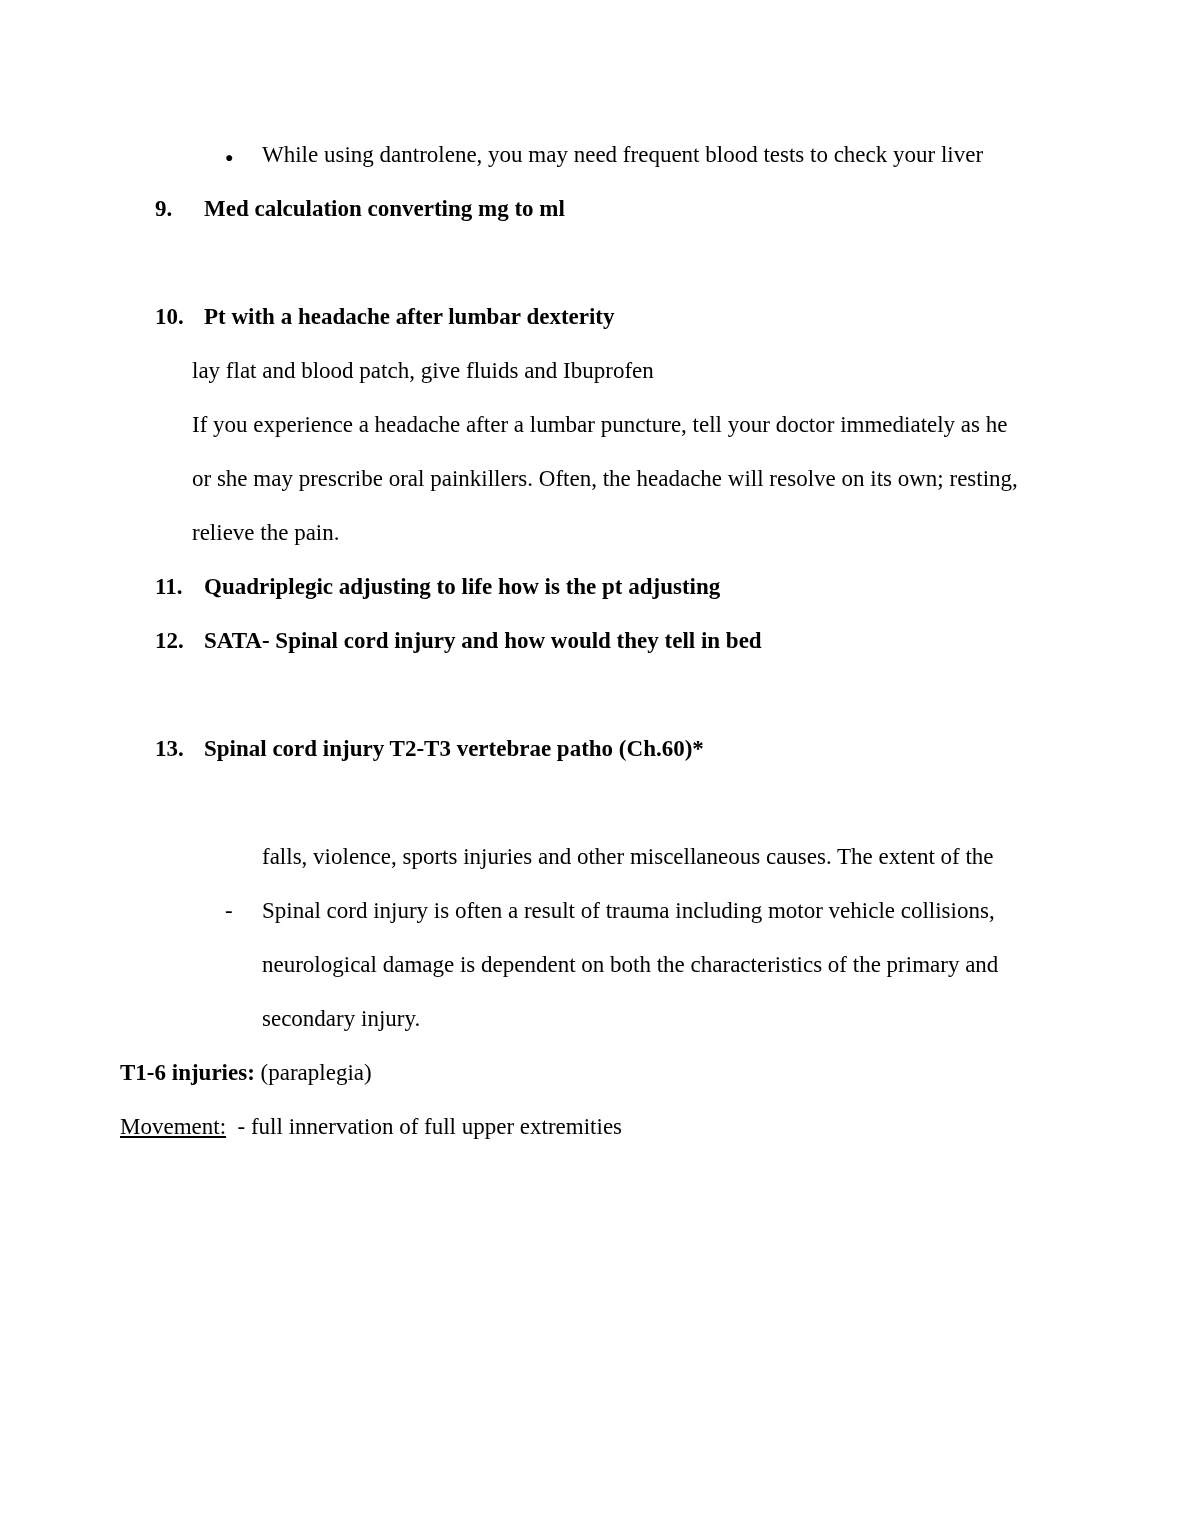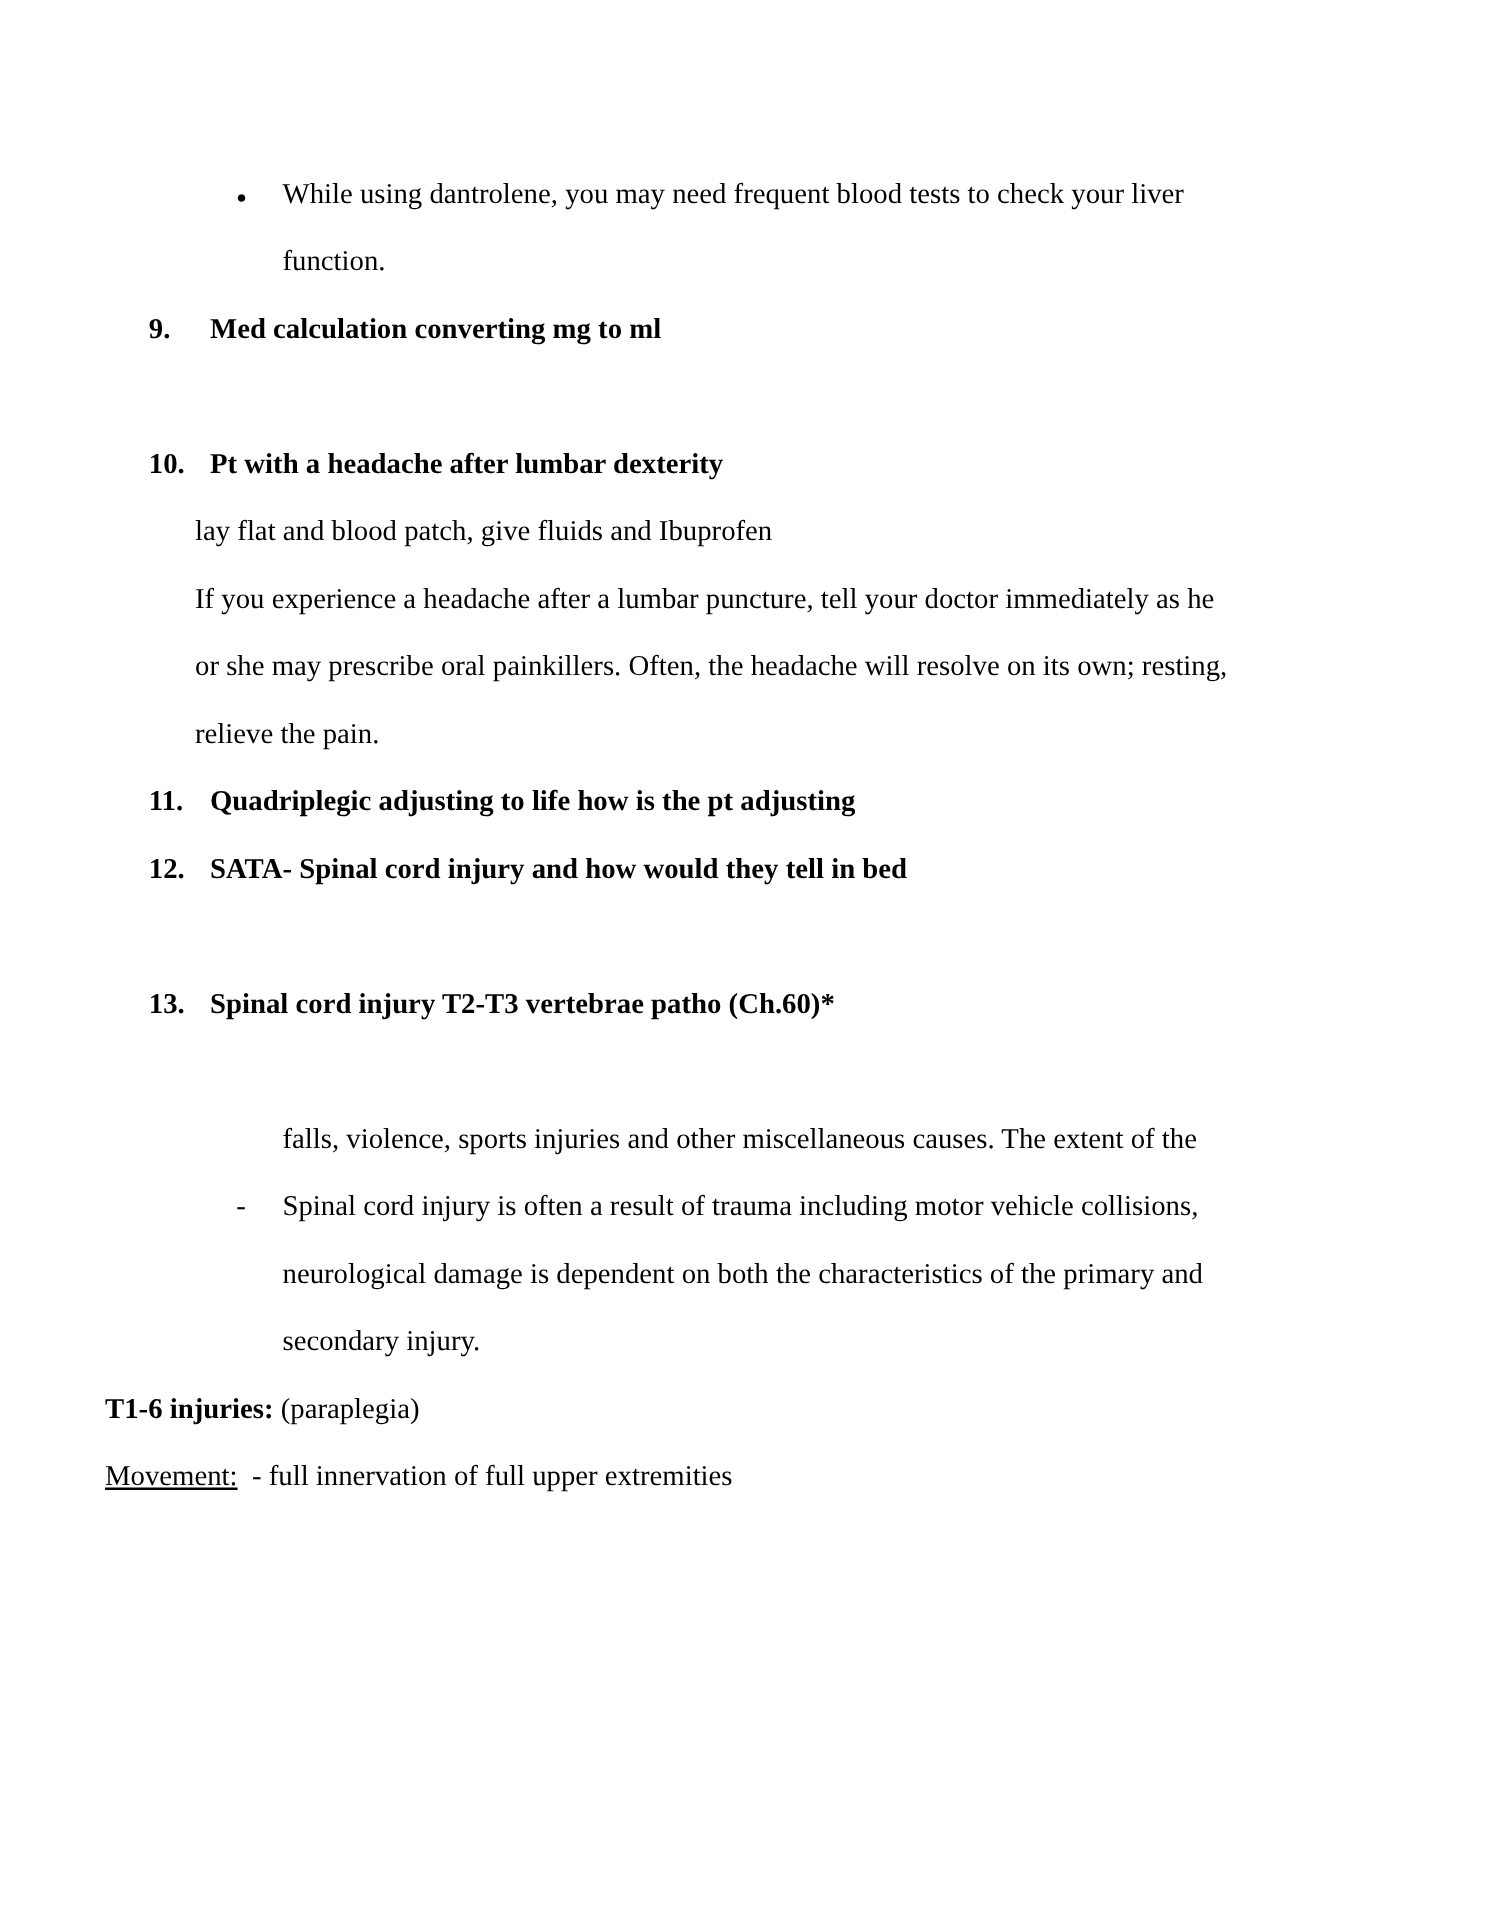--- a/index.html
+++ b/index.html
@@ -8,21 +8,21 @@
     width: 1190px;
     height: 1540px;
     margin: 0 auto;
     background: #ffffff;
     font-family: "Liberation Serif", serif;
     font-size: 23px;
     color: #000000;
     overflow: hidden;
   }
   .content {
-    padding: 128px 140px 0 84px;
+    padding: 128px 140px 0 120px;
   }
   .line {
     height: 54px;
     line-height: 54px;
     white-space: pre;
   }
   .spacer { height: 54px; }
   .marker {
     display: inline-block;
     width: 37px;
@@ -43,21 +43,20 @@
   .u { text-decoration: underline; }
 </style>
 </head>
 <body>
 
 <div class="page">
   <div class="content">
 
     <div>
       <div class="line li-list"><span class="marker bullet">●</span><span class="seg">While using dantrolene, you may need frequent blood tests to check your liver</span></div>
-      <div class="line li-cont"><span class="seg">function.</span></div>
     </div>
 
 
     <div class="line li-num"><span class="marker">9.</span><span class="seg">Med calculation converting mg to ml</span></div>
 
     <div class="spacer"></div>
 
     <div class="line li-num"><span class="marker">10.</span><span class="seg">Pt with a headache after lumbar dexterity</span></div>
 
     <div>

